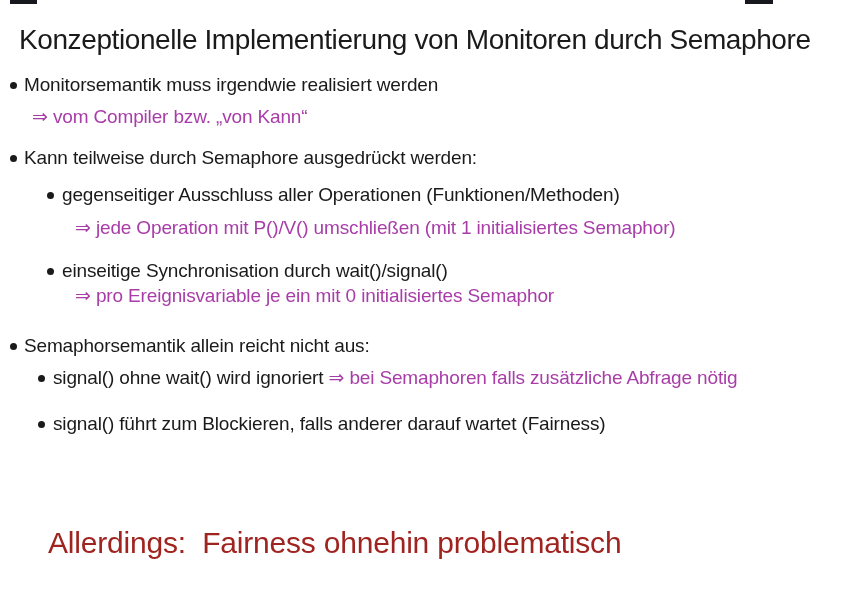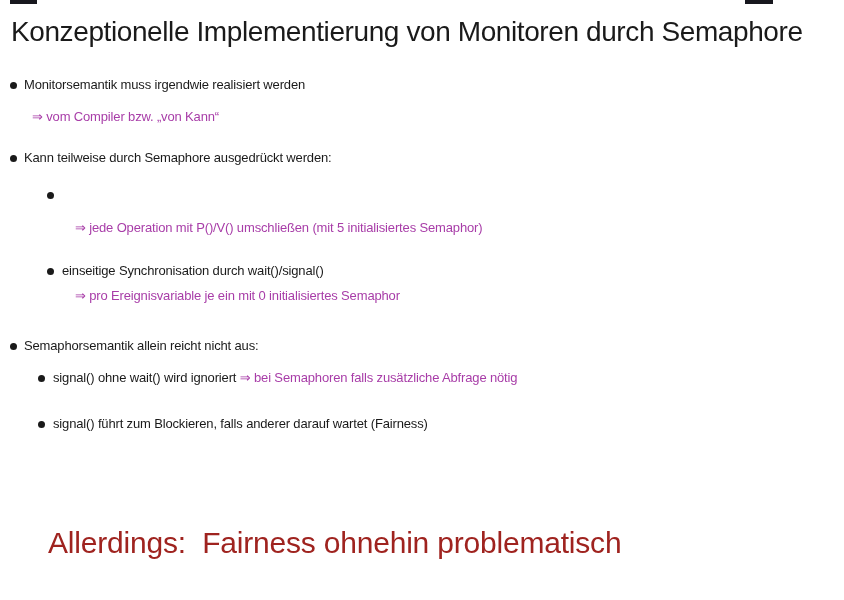--- a/index.html
+++ b/index.html
@@ -7,27 +7,27 @@
     position:relative;
     width:844px;height:600px;
     background:#ffffff;
     font-family:"Liberation Sans", sans-serif;
     overflow:hidden;
   }
   .artifact{position:absolute;top:0;height:4px;background:#17171e;}
   .artifact-left{left:10px;width:27px;}
   .artifact-right{left:745px;width:28px;}
   .title{
-    position:absolute;top:8px;left:3px;margin:8px;
+    position:absolute;top:8px;left:3px;margin:16px;
     font-size:28px;font-weight:400;letter-spacing:-0.4px;
     color:#1a1a1a;white-space:nowrap;
   }
   .line{
     position:absolute;left:0;width:844px;height:24px;line-height:24px;
-    font-size:13px;color:#1a1a1a;letter-spacing:-0.15px;
+    font-size:19px;color:#1a1a1a;letter-spacing:-0.15px;
   }
   .bullet{
     position:absolute;top:9px;width:7px;height:7px;border-radius:50%;
     background:#1a1a1a;
   }
   .txt{position:absolute;top:0;white-space:nowrap;}
   .magenta{color:#a83da8;}
   .l1 .bullet{left:10px}  .l1 .txt{left:24px}
   .l2a .bullet{left:47px} .l2a .txt{left:62px}
   .l2b .bullet{left:38px} .l2b .txt{left:53px}
@@ -57,23 +57,24 @@
   <div class="line note1" style="top:105px">
     <span class="txt magenta">⇒ vom Compiler bzw. „von Kann“</span>
   </div>
 
   <div class="line l1" style="top:146px">
     <span class="bullet"></span>
     <span class="txt">Kann teilweise durch Semaphore ausgedrückt werden:</span>
   </div>
   <div class="line l2a" style="top:183px">
     <span class="bullet"></span>
+    <span class="txt">gegenseitiger Ausschluss aller Operationen (Funktionen/Methoden)</span>
   </div>
   <div class="line note2" style="top:216px">
-    <span class="txt magenta">⇒ jede Operation mit P()/V() umschließen (mit 5 initialisiertes Semaphor)</span>
+    <span class="txt magenta">⇒ jede Operation mit P()/V() umschließen (mit 1 initialisiertes Semaphor)</span>
   </div>
   <div class="line l2a" style="top:259px">
     <span class="bullet"></span>
     <span class="txt">einseitige Synchronisation durch wait()/signal()</span>
   </div>
   <div class="line note2" style="top:284px">
     <span class="txt magenta">⇒ pro Ereignisvariable je ein mit 0 initialisiertes Semaphor</span>
   </div>
 
   <div class="line l1" style="top:334px">

